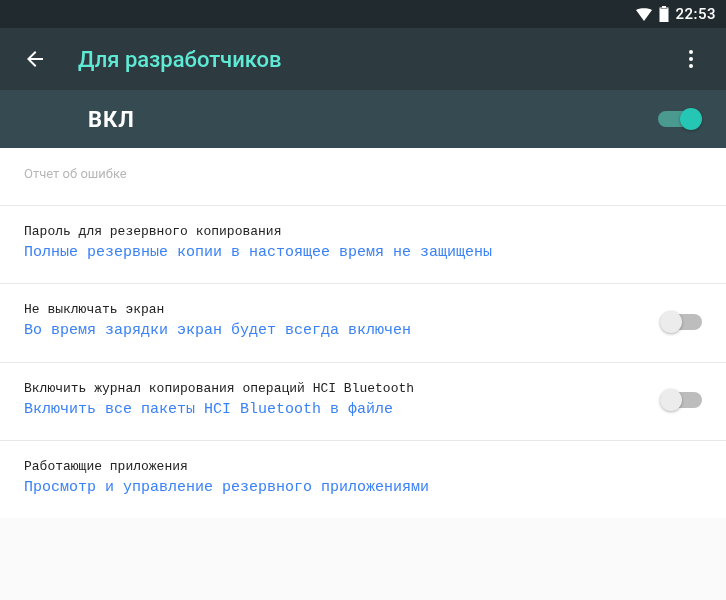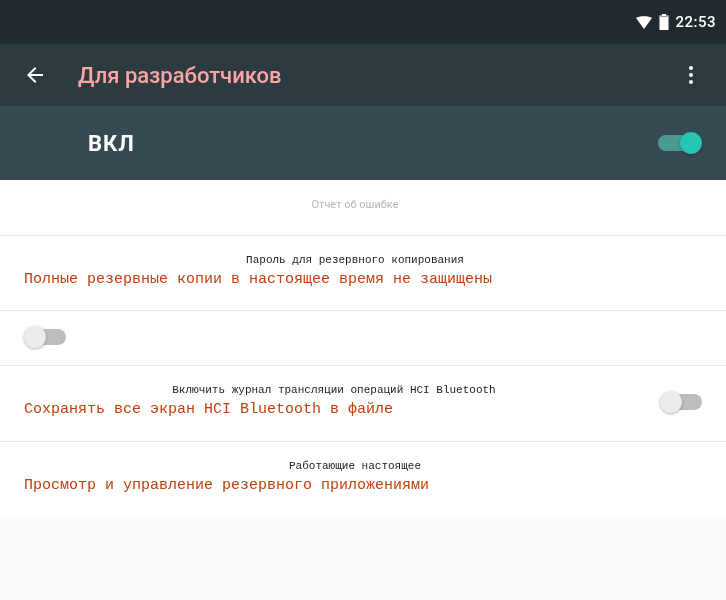--- a/index.html
+++ b/index.html
@@ -1,36 +1,36 @@
 <!DOCTYPE html>
 <html><head>
 <meta charset="utf-8">
 <style>
   * { margin: 0; padding: 0; box-sizing: border-box; }
   html, body { width: 726px; height: 600px; font-family: Roboto, "Helvetica Neue", Arial, sans-serif; background: #fafafa; overflow: hidden; }
-  .status-bar { height: 44px; background: #212a2e; display: flex; align-items: center; justify-content: flex-end; padding: 0 10px; color: #fff; font-size: 15px; gap: 6px; }
+  .status-bar { height: 28px; background: #212a2e; display: flex; align-items: center; justify-content: flex-end; padding: 0 10px; color: #fff; font-size: 15px; gap: 6px; }
   .status-bar .time { font-weight: 500; letter-spacing: 0.5px; }
   .wifi-icon, .battery-icon { display: inline-flex; align-items: center; }
-  .toolbar { height: 62px; background: #2d3b41; display: flex; align-items: center; padding: 0 18px; color: #fca5a5; }
+  .toolbar { height: 62px; background: #2d3b41; display: flex; align-items: center; padding: 0 18px; color: #5eead4; }
   .toolbar .back { width: 34px; height: 34px; display: flex; align-items: center; justify-content: center; cursor: pointer; margin-right: 26px; }
   .toolbar .title { font-size: 22px; font-weight: 500; flex: 1; }
   .toolbar .overflow { width: 34px; height: 34px; display: flex; align-items: center; justify-content: center; cursor: pointer; }
-  .master-row { height: 74px; background: #364a51; display: flex; align-items: center; padding: 0 26px 0 88px; color: #fff; }
+  .master-row { height: 58px; background: #364a51; display: flex; align-items: center; padding: 0 26px 0 88px; color: #fff; }
   .master-row .label { font-size: 22px; font-weight: 700; flex: 1; letter-spacing: 1px; }
   .switch { width: 42px; height: 16px; border-radius: 8px; position: relative; cursor: pointer; }
   .switch .thumb { position: absolute; width: 22px; height: 22px; border-radius: 50%; top: -3px; box-shadow: 0 1px 3px rgba(0,0,0,0.3); }
   .switch.on { background: #4a9a90; }
   .switch.on .thumb { right: -2px; background: #26c6b4; }
   .switch.off { background: #bdbdbd; }
   .switch.off .thumb { left: 0; background: #ececec; }
   .list { background: #fff; }
   .row { padding: 18px 24px 20px 24px; border-bottom: 1px solid #e8e8e8; display: flex; align-items: center; }
   .row .texts { flex: 1; padding-right: 16px; }
-  .row .primary { font-size: 11px; color: #222; margin-bottom: 4px; text-align: center; }
-  .row .secondary { font-size: 15px; color: #c2410c; line-height: 1.35; }
+  .row .primary { font-size: 13px; color: #222; margin-bottom: 4px; }
+  .row .secondary { font-size: 15px; color: #3b82f6; line-height: 1.35; }
   .row.disabled .primary { color: #b7b7b7; }
   .row.disabled { cursor: default; }
   .row:not(.disabled) { cursor: pointer; font-family: Liberation Mono, monospace; }
 </style>
 </head>
 <body>
 
 <div class="status-bar">
   <span class="wifi-icon">
     <svg width="18" height="14" viewBox="0 0 18 14">
@@ -79,35 +79,39 @@
   </div>
 
   <div class="row">
     <div class="texts">
       <div class="primary">Пароль для резервного копирования</div>
       <div class="secondary">Полные резервные копии в настоящее время не защищены</div>
     </div>
   </div>
 
   <div class="row">
+    <div class="texts">
+      <div class="primary">Не выключать экран</div>
+      <div class="secondary">Во время зарядки экран будет всегда включен</div>
+    </div>
     <div class="switch off">
         <div class="thumb"></div>
       </div>
   </div>
 
   <div class="row">
     <div class="texts">
-      <div class="primary">Включить журнал трансляции операций HCI Bluetooth</div>
-      <div class="secondary">Сохранять все экран HCI Bluetooth в файле</div>
+      <div class="primary">Включить журнал копирования операций HCI Bluetooth</div>
+      <div class="secondary">Включить все пакеты HCI Bluetooth в файле</div>
     </div>
     <div class="switch off">
         <div class="thumb"></div>
       </div>
   </div>
 
   <div class="row" style="border-bottom:none;">
     <div class="texts">
-      <div class="primary">Работающие настоящее</div>
+      <div class="primary">Работающие приложения</div>
       <div class="secondary">Просмотр и управление резервного приложениями</div>
     </div>
   </div>
 
 </div>
 
 </body></html>

